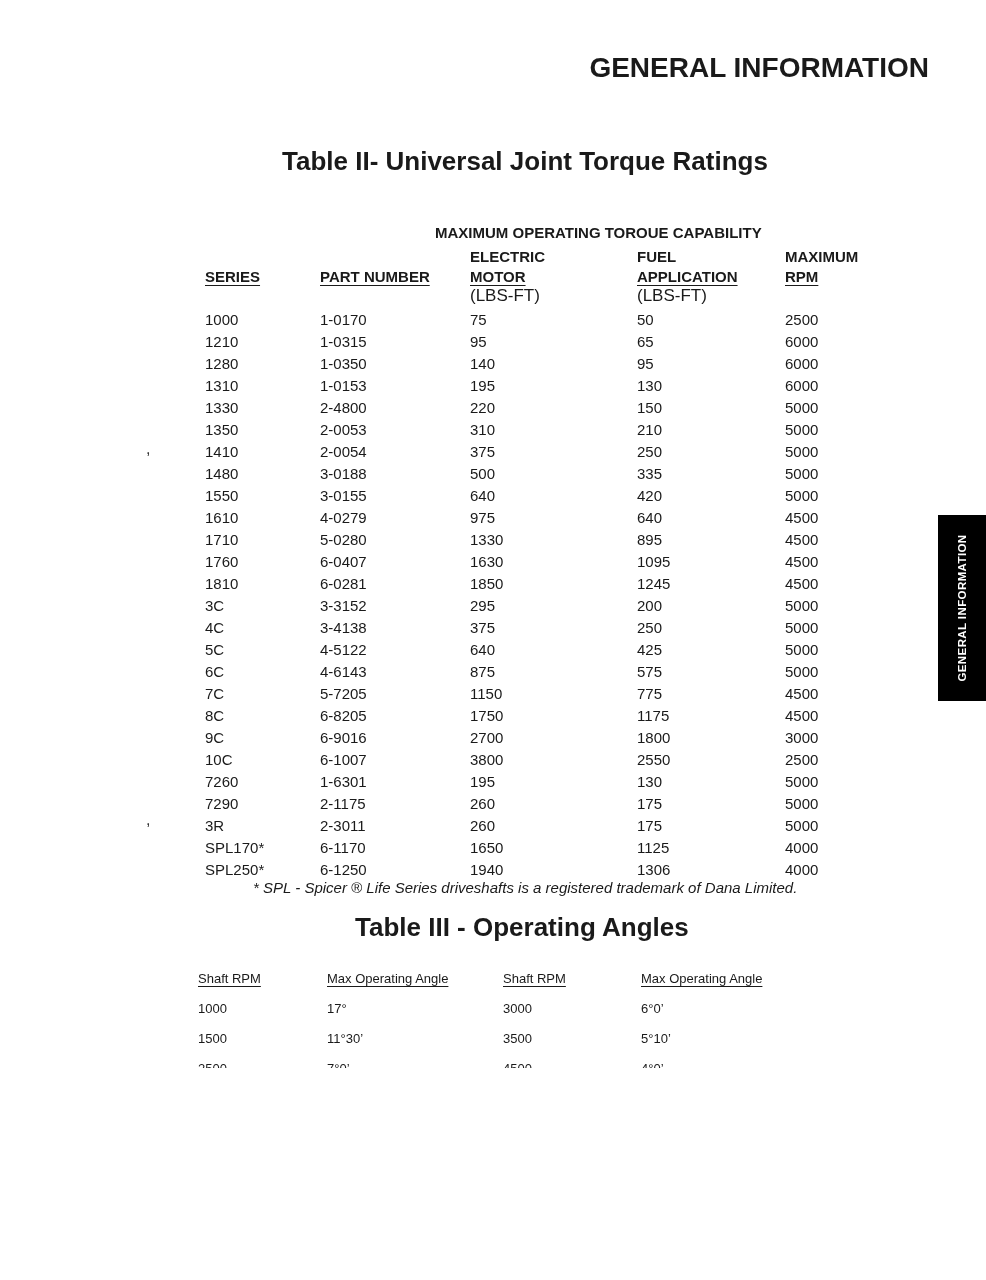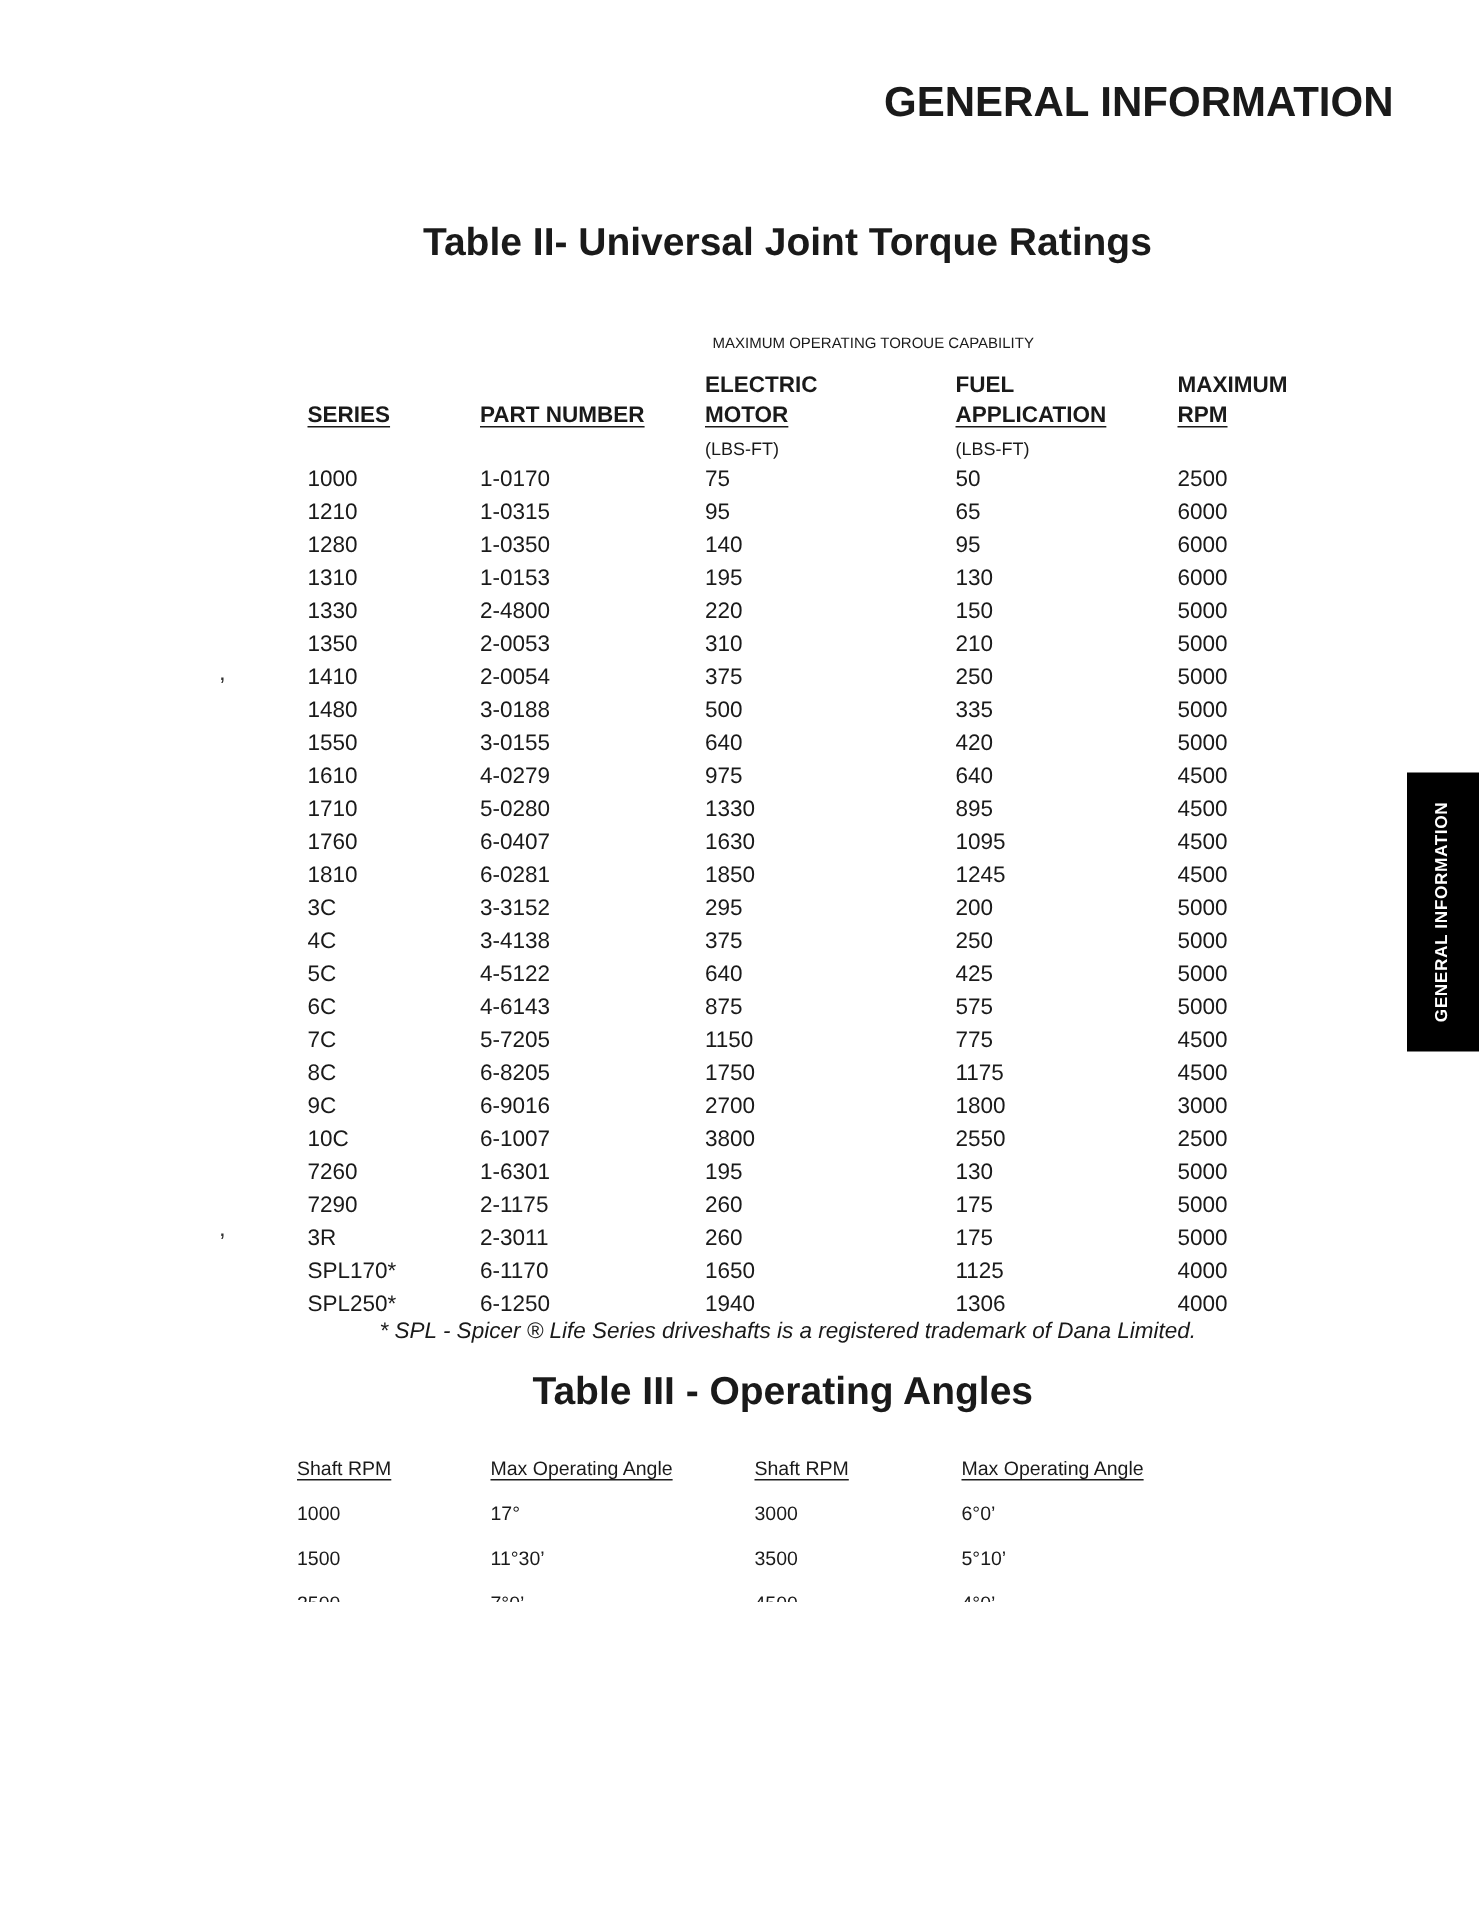--- a/index.html
+++ b/index.html
@@ -16,33 +16,33 @@
     font-size:28px; font-weight:bold; margin:0;
     white-space:nowrap;
   }
   .t2-title {
     position:absolute; top:146px; left:282px;
     font-size:26px; font-weight:bold; margin:0;
     white-space:nowrap;
   }
   .group-header {
     position:absolute; top:224px; left:435px;
-    font-size:10px; font-weight:normal; white-space:nowrap;margin-left:40px;
+    font-size:15px; font-weight:bold; white-space:nowrap;
   }
   table { border-collapse:collapse; table-layout:fixed; }
   .t2 { position:absolute; left:205px; top:246px; }
   .t2 th, .t2 td {
     padding:0; text-align:left; vertical-align:bottom;
     font-size:15px; white-space:nowrap; font-weight:normal;
   }
   .t2 thead th { font-weight:bold; }
   .t2h1 th { height:19px; }
   .t2h2 th { height:20px; }
   .t2h3 th { height:21px; }
-  .t2 .units { font-size:12px; font-weight:normal; }
+  .t2 .units { font-size:17px; font-weight:normal; }
   .t2 tbody tr { height:22px; }
   .u { text-decoration:underline; text-underline-offset:3px; }
   .footnote {
     position:absolute; top:879px; left:253px;
     font-size:15px; font-style:italic; white-space:nowrap;
   }
   .t3-title {
     position:absolute; top:912px; left:355px;
     font-size:26px; font-weight:bold; margin:0; white-space:nowrap;
   }

